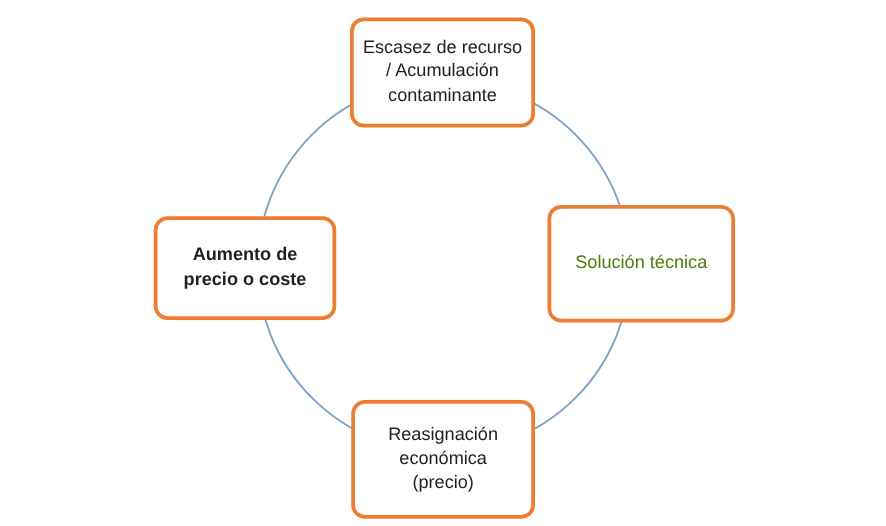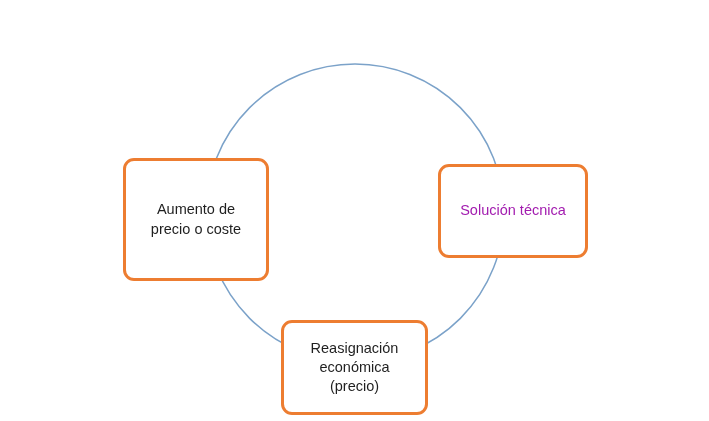--- a/index.html
+++ b/index.html
@@ -35,38 +35,41 @@
     color: #1f1f1f;
     font-size: 14.5px;
     line-height: 1.32;
   }
   .node span {
     display: inline-block;
   }
   .node-top    { left: 280px; top: 14px;  width: 148px; height: 88px; }
   .node-right  { left: 438px; top: 164px; width: 150px; height: 94px; }
   .node-bottom { left: 281px; top: 320px; width: 147px; height: 95px; }
-  .node-left   { left: 123px; top: 158px; width: 146px; height: 123px; }
+  .node-left   { left: 123px; top: 173px; width: 146px; height: 83px; font-weight: bold; }
 
   .node-top span    { max-width: 128px; }
   .node-left span   { max-width: 100px; }
   .node-bottom span { max-width: 112px; }
   .node-right span  { max-width: 134px; }
 </style>
 </head>
 <body>
 
 <div class="canvas">
 
   <svg class="cycle-svg" width="709" height="421" viewBox="0 0 709 421">
     <circle cx="355" cy="213" r="149" fill="none" stroke="#7ba2c9" stroke-width="1.5"></circle>
   </svg>
 
+  <div class="node node-top" style="color: rgb(31, 31, 31);">
+    <span>Escasez de recurso / Acumulación contaminante</span>
+  </div>
 
-  <div class="node node-right" style="color: #a21caf;">
+  <div class="node node-right" style="color: #4d7c0f;">
     <span>Solución técnica</span>
   </div>
 
   <div class="node node-bottom" style="color: rgb(31, 31, 31);">
     <span>Reasignación económica (precio)</span>
   </div>
 
   <div class="node node-left" style="color: rgb(31, 31, 31);">
     <span>Aumento de precio o coste</span>
   </div>

